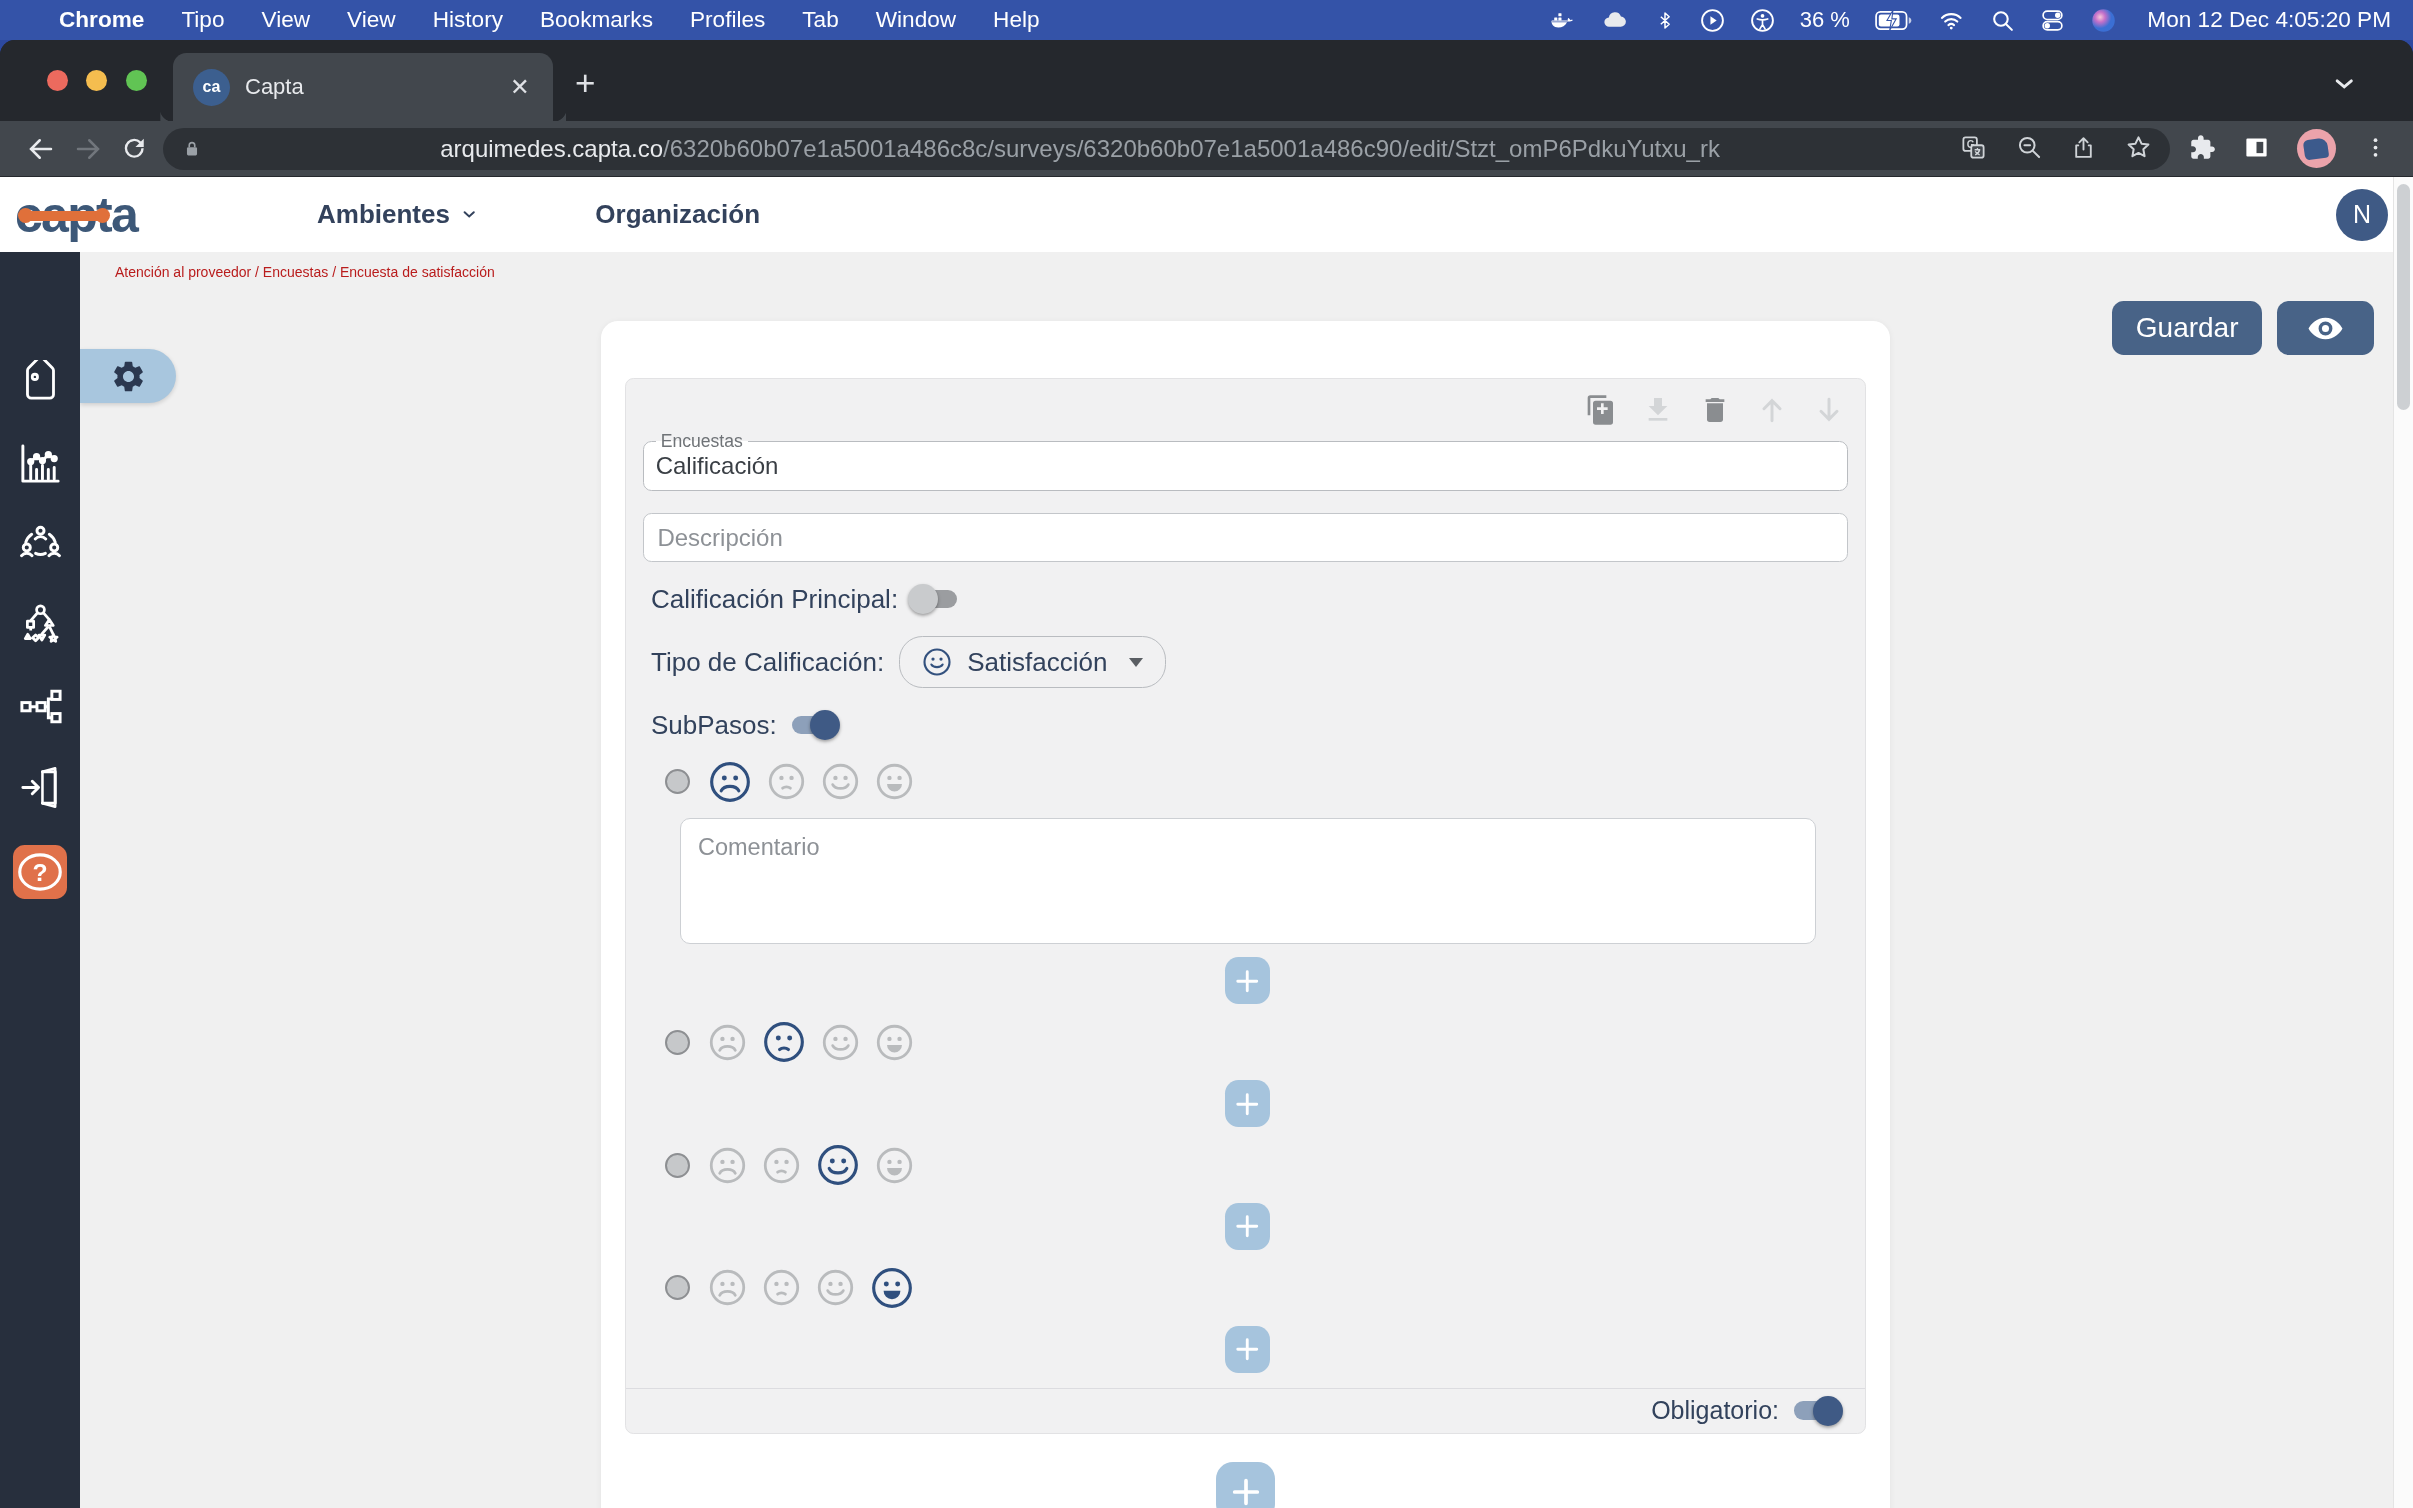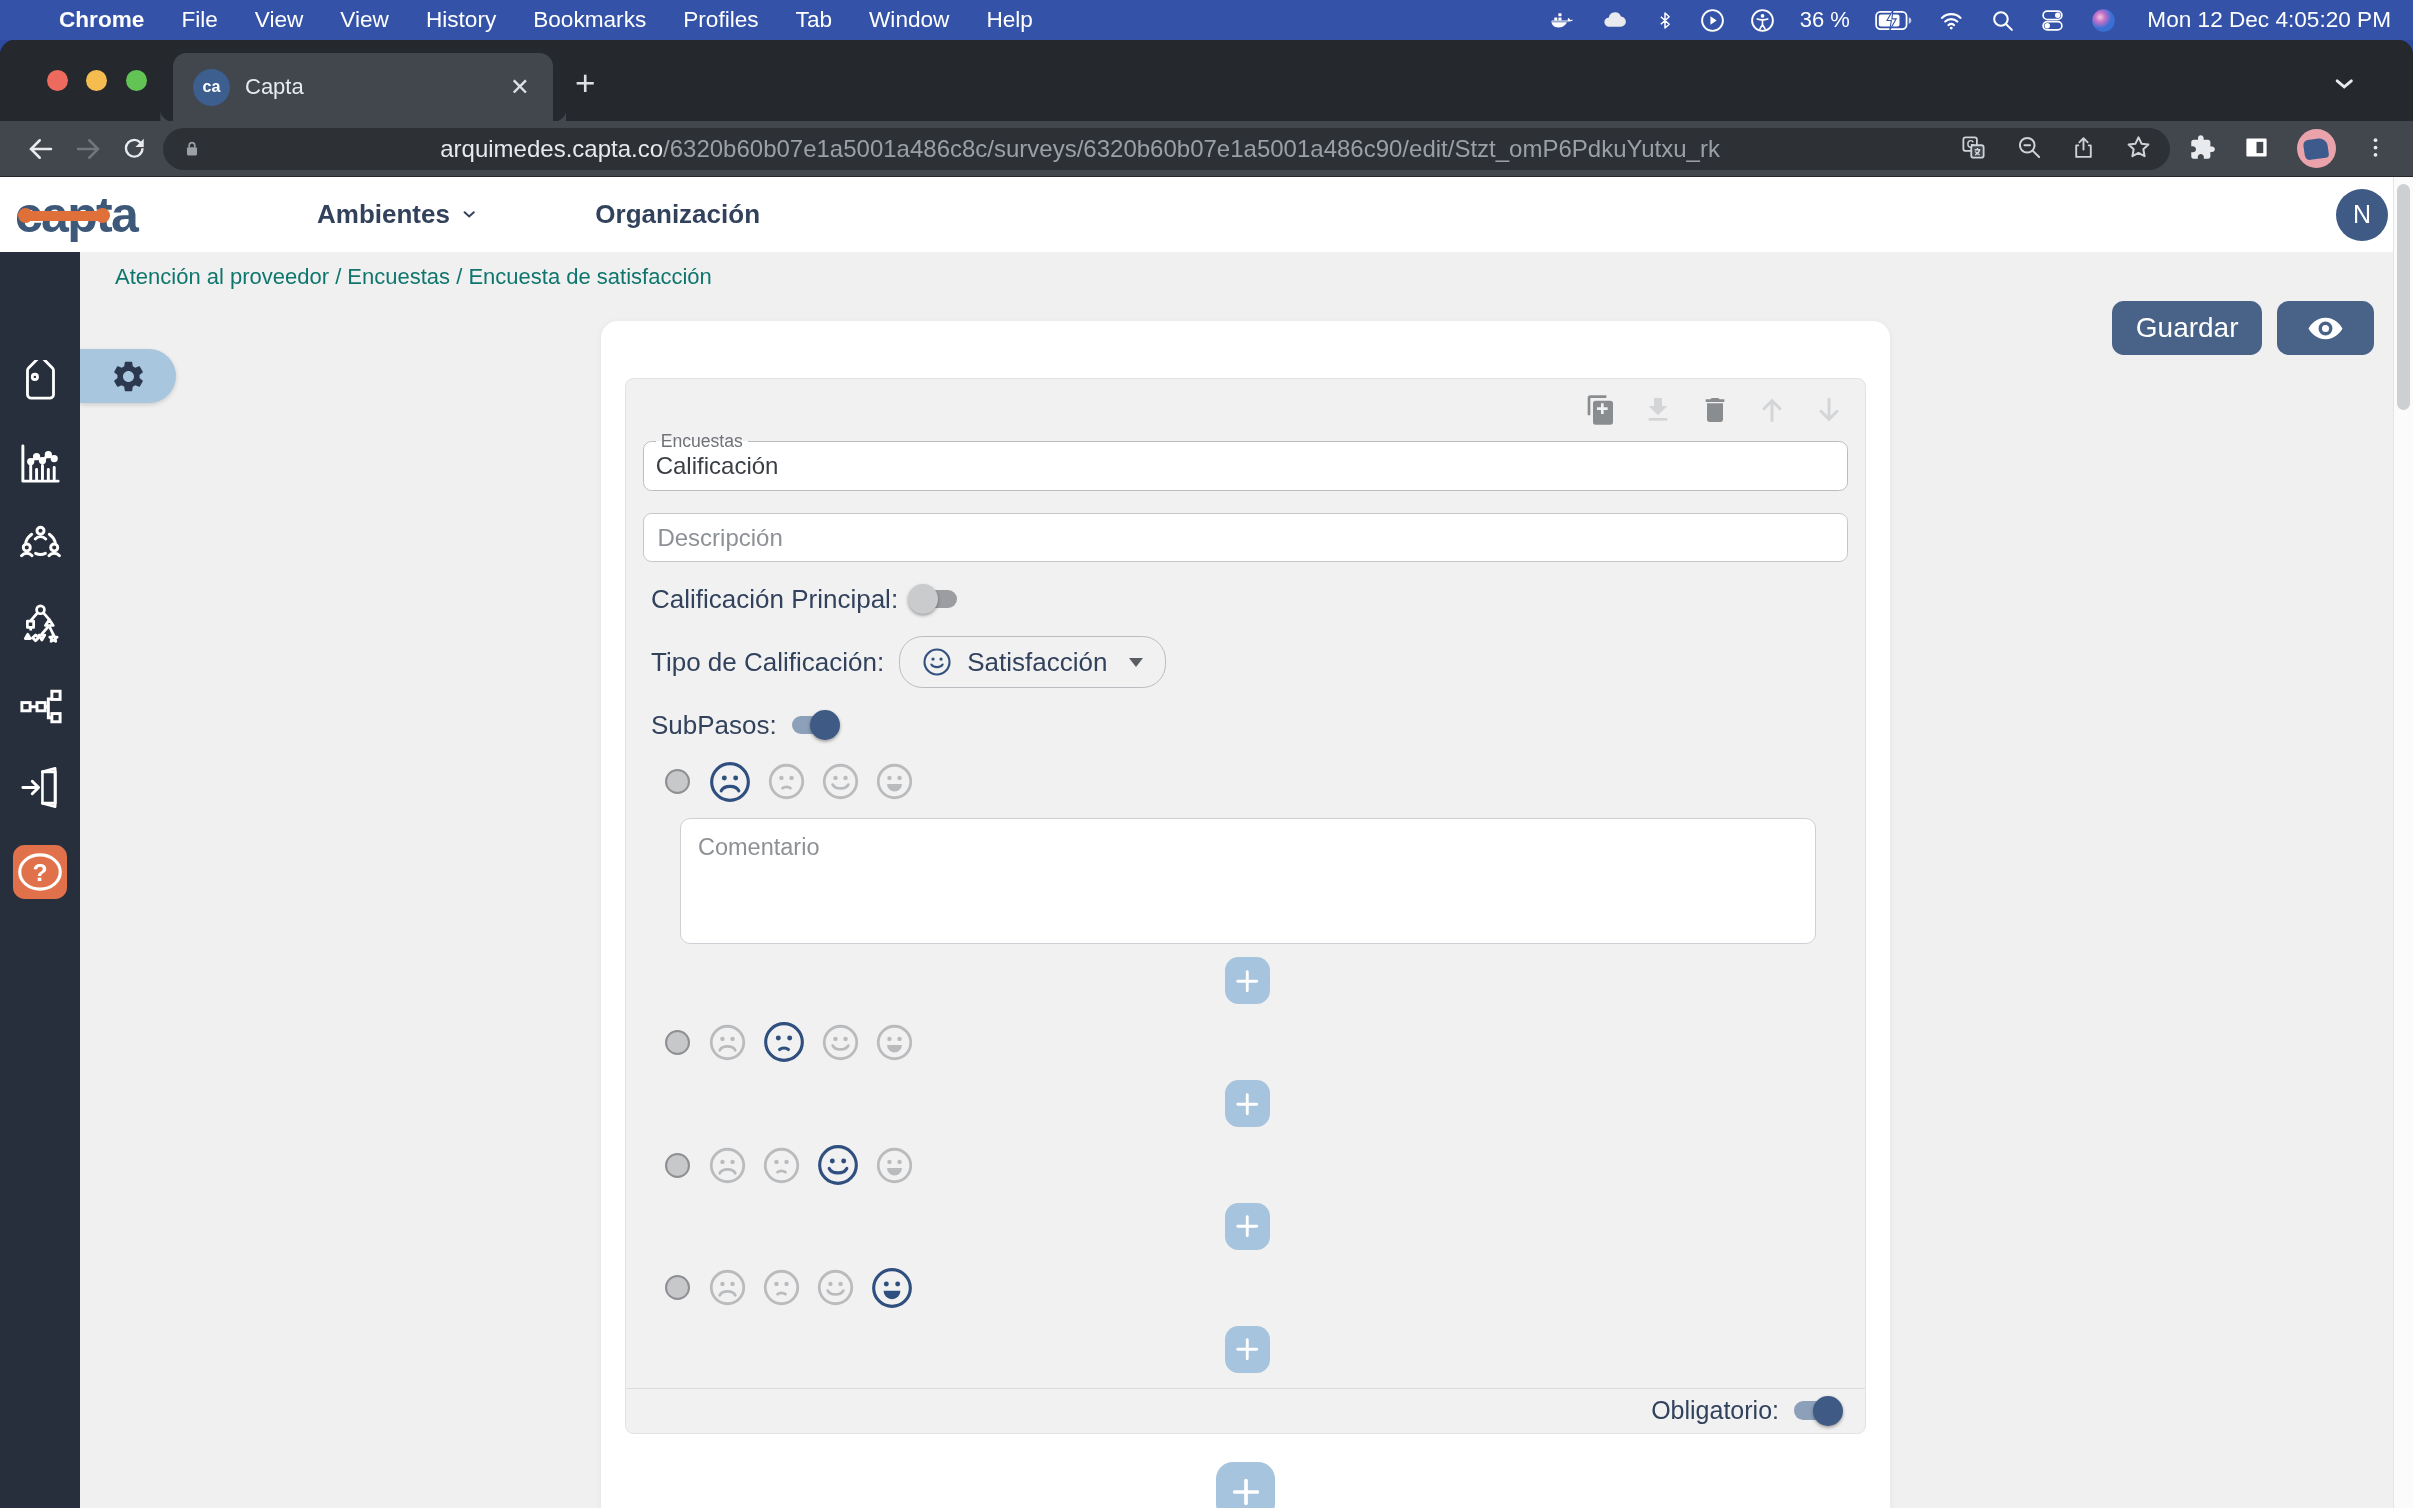--- a/index.html
+++ b/index.html
@@ -54,21 +54,21 @@
   .app-header { position:absolute; top:0; left:0; right:0; height:75px; background:#fff; display:flex; align-items:center; z-index:5; }
   .logo { position:relative; margin-left:15px; width:176px; font-size:50px; font-weight:800; color:#3d5878; letter-spacing:-1.7px; }
   .logo-bar { position:absolute; left:6.7px; top:25px; width:85px; height:10px; border-radius:5.9px; background:#e0703a; }
   .logo-bar::before,.logo-bar::after{content:"";position:absolute;top:-2.5px;width:15px;height:15px;border-radius:50%;background:#e0703a;}
   .logo-bar::before{left:-3.4px;} .logo-bar::after{right:-3.4px;}
   .app-nav { display:flex; align-items:center; gap:117px; margin-left:126px; color:#33425c; font-size:26px; font-weight:bold; }
   .nav-item { display:flex; align-items:center; gap:10px; }
   .hdr-avatar { margin-left:auto; margin-right:25px; width:52px; height:52px; border-radius:50%; background:#3f5a85;
     color:#fff; font-size:25px; display:flex; align-items:center; justify-content:center; }
 
-  .breadcrumb { position:absolute; top:87px; left:115px; font-size:22px; color:#0f766e; z-index:2; }
+  .breadcrumb { position:absolute; top:87px; left:115px; font-size:14px; color:#b91c1c; z-index:2; }
 
   
   .sidebar { position:absolute; left:0; top:75px; bottom:0; width:80px; background:#272f3d;
     display:flex; flex-direction:column; align-items:center; padding-top:107px; gap:34px; z-index:4; }
   .sb-icon { width:47px; height:47px; display:flex; align-items:center; justify-content:center; color:#fff; }
   .sb-help { width:54px; height:54px; border-radius:11.7px; background:#e0714a; }
   .settings-pill { position:absolute; left:80px; top:172px; width:96px; height:54px; border-radius:0 27px 27px 0;
     background:#a8c6de; display:flex; align-items:center; justify-content:center; z-index:3; box-shadow:0 1.7px 4.2px rgba(0,0,0,.15); }
 
   
@@ -123,21 +123,21 @@
   .page-scrollbar .thumb { margin:6.7px 3.4px 0; height:226px; border-radius:6.7px; background:#cdd0d3; }
 </style>
 </head>
 <body>
 
 <div class="menubar">
   <div class="mb-left">
     <span class="apple"></span>
     <span style="display:flex;gap:37px;">
         <span class="mb-item bold">Chrome</span>
-        <span class="mb-item">File</span>
+        <span class="mb-item">Tipo</span>
         <span class="mb-item">View</span>
         <span class="mb-item">View</span>
         <span class="mb-item">History</span>
         <span class="mb-item">Bookmarks</span>
         <span class="mb-item">Profiles</span>
         <span class="mb-item">Tab</span>
         <span class="mb-item">Window</span>
         <span class="mb-item">Help</span>
       </span>
   </div>

